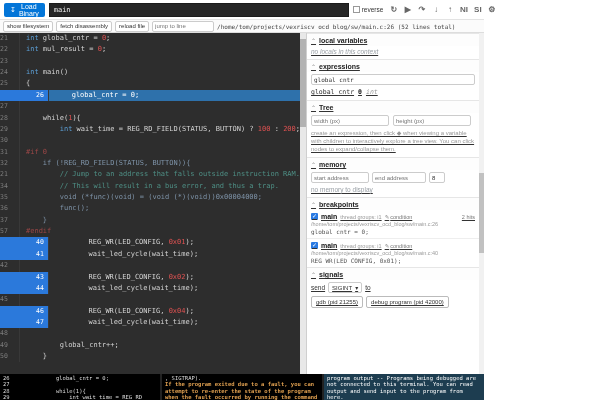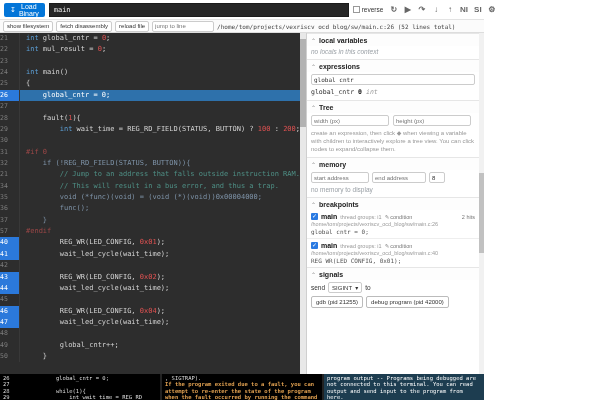--- a/index.html
+++ b/index.html
@@ -20,32 +20,32 @@
   .tb-btn{font-size:6px;height:11px;padding:0 3px;background:#fff;border:1px solid #ccc;border-radius:2px;color:#333;font-family:"Liberation Sans",sans-serif;}
   .jump-input{width:62px;height:11px;font-size:6px;border:1px solid #ccc;border-radius:2px;padding:0 2px;color:#333;}
   .file-path{font-size:6px;color:#444;font-family:"DejaVu Sans Mono",monospace;white-space:nowrap;overflow:hidden;}
 
   
   .main{flex:1 1 auto;display:flex;min-height:0;}
   .source{flex:1 1 auto;background:#2d2d2d;display:flex;min-width:0;}
   .code-lines{flex:1 1 auto;overflow:hidden;}
   .code-row{display:flex;height:11.37px;line-height:11.37px;font-family:"DejaVu Sans Mono",monospace;font-size:7px;white-space:pre;}
   .gutter{flex:0 0 20px;text-align:left;padding-right:4px;color:#7d7d7d;font-size:6.5px;border-right:1px solid #383838;}
-  .gutter.blue{background:#2b79db;color:#fff;}
+  .gutter.blue{background:#2b79db;color:#fff;padding-left:36px;}
   .code-text{flex:1 1 auto;padding-left:6px;color:#d4d4d4;overflow:hidden;}
   .code-row.current .code-text{background:#2e71ab;}
   .code-row.current .code-text span{color:#fff;}
   .t-kw{color:#5c9fd6;} .t-num{color:#e05252;} .t-pp{color:#9c4747;}
   .t-cm{color:#4e8f85;} .t-dim{color:#7e93a8;} .t-pl{color:#d4d4d4;}
   .src-scroll{flex:0 0 6px;background:#e8e8e8;position:relative;}
   .src-thumb{position:absolute;top:6px;left:0;width:100%;height:88px;background:#b2b2b2;}
 
   
   .sidebar{flex:0 0 178px;background:#fff;border-left:1px solid #cfcfcf;position:relative;overflow:hidden;padding-right:5px;font-size:6.5px;color:#333;}
-  .section{border-top:1px solid #e6e6e6;}
+  .section{border-top:1px solid #e6e6e6;text-decoration:underline;}
   .sec-header{display:flex;align-items:center;gap:3px;padding:3px 4px 2px;font-weight:bold;font-size:7px;background:#fdfdfd;color:#222;}
   .caret{color:#888;font-size:6px;font-weight:normal;}
   .sec-body{padding:2px 4px 4px;}
   .muted{color:#9aa0a6;} .italic{font-style:italic;}
   .input{border:1px solid #ccc;border-radius:2px;height:11px;font-size:6px;padding:0 2px;background:#fff;color:#333;font-family:"Liberation Sans",sans-serif;}
   .expr-input{width:100%;font-family:"DejaVu Sans Mono",monospace;}
   .expr-row{font-family:"DejaVu Sans Mono",monospace;font-size:6.5px;padding:3px 0 0;display:flex;gap:4px;align-items:baseline;}
   .expr-name{color:#333;} .expr-value{font-weight:bold;color:#111;} .expr-type{color:#999;font-style:italic;}
   .tree-inputs{display:flex;gap:4px;margin-bottom:3px;}
   .tree-inputs .input{width:78px;}
@@ -120,21 +120,21 @@
 
     <div class="source">
       <div class="code-lines" id="code">
           <div class="code-row"><span class="gutter">21</span><span class="code-text"><span class="t-kw">int</span><span class="t-pl"> global_cntr = </span><span class="t-num">0</span><span class="t-pl">;</span></span></div>
           <div class="code-row"><span class="gutter">22</span><span class="code-text"><span class="t-kw">int</span><span class="t-pl"> mul_result = </span><span class="t-num">0</span><span class="t-pl">;</span></span></div>
           <div class="code-row"><span class="gutter">23</span><span class="code-text"></span></div>
           <div class="code-row"><span class="gutter">24</span><span class="code-text"><span class="t-kw">int</span><span class="t-pl"> main()</span></span></div>
           <div class="code-row"><span class="gutter">25</span><span class="code-text"><span class="t-pl">{</span></span></div>
           <div class="code-row current"><span class="gutter blue">26</span><span class="code-text"><span class="t-pl">    global_cntr = </span><span class="t-num">0</span><span class="t-pl">;</span></span></div>
           <div class="code-row"><span class="gutter">27</span><span class="code-text"></span></div>
-          <div class="code-row"><span class="gutter">28</span><span class="code-text"><span class="t-pl">    fault(</span><span class="t-num">1</span><span class="t-pl">){</span></span></div>
+          <div class="code-row"><span class="gutter">28</span><span class="code-text"><span class="t-pl">    while(</span><span class="t-num">1</span><span class="t-pl">){</span></span></div>
           <div class="code-row"><span class="gutter">29</span><span class="code-text"><span class="t-pl">        </span><span class="t-kw">int</span><span class="t-pl"> wait_time = REG_RD_FIELD(STATUS, BUTTON) ? </span><span class="t-num">100</span><span class="t-pl"> : </span><span class="t-num">200</span><span class="t-pl">;</span></span></div>
           <div class="code-row"><span class="gutter">30</span><span class="code-text"></span></div>
           <div class="code-row"><span class="gutter">31</span><span class="code-text"><span class="t-pp">#if 0</span></span></div>
           <div class="code-row"><span class="gutter">32</span><span class="code-text"><span class="t-dim">    if (!REG_RD_FIELD(STATUS, BUTTON)){</span></span></div>
           <div class="code-row"><span class="gutter">21</span><span class="code-text"><span class="t-cm">        // Jump to an address that falls outside instruction RAM.</span></span></div>
           <div class="code-row"><span class="gutter">34</span><span class="code-text"><span class="t-cm">        // This will result in a bus error, and thus a trap.</span></span></div>
           <div class="code-row"><span class="gutter">35</span><span class="code-text"><span class="t-dim">        void (*func)(void) = (void (*)(void))0x00004000;</span></span></div>
           <div class="code-row"><span class="gutter">36</span><span class="code-text"><span class="t-dim">        func();</span></span></div>
           <div class="code-row"><span class="gutter">37</span><span class="code-text"><span class="t-dim">    }</span></span></div>
           <div class="code-row"><span class="gutter">57</span><span class="code-text"><span class="t-pp">#endif</span></span></div>

